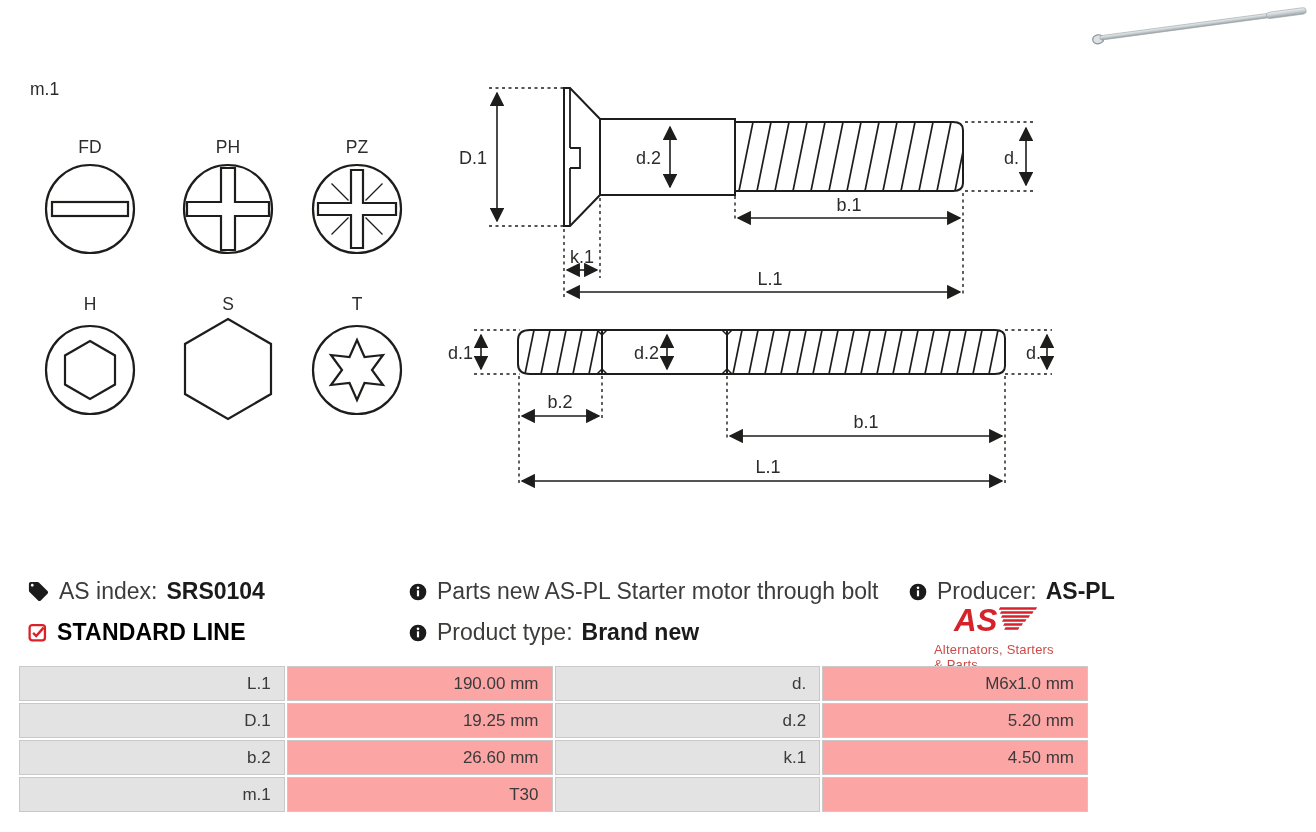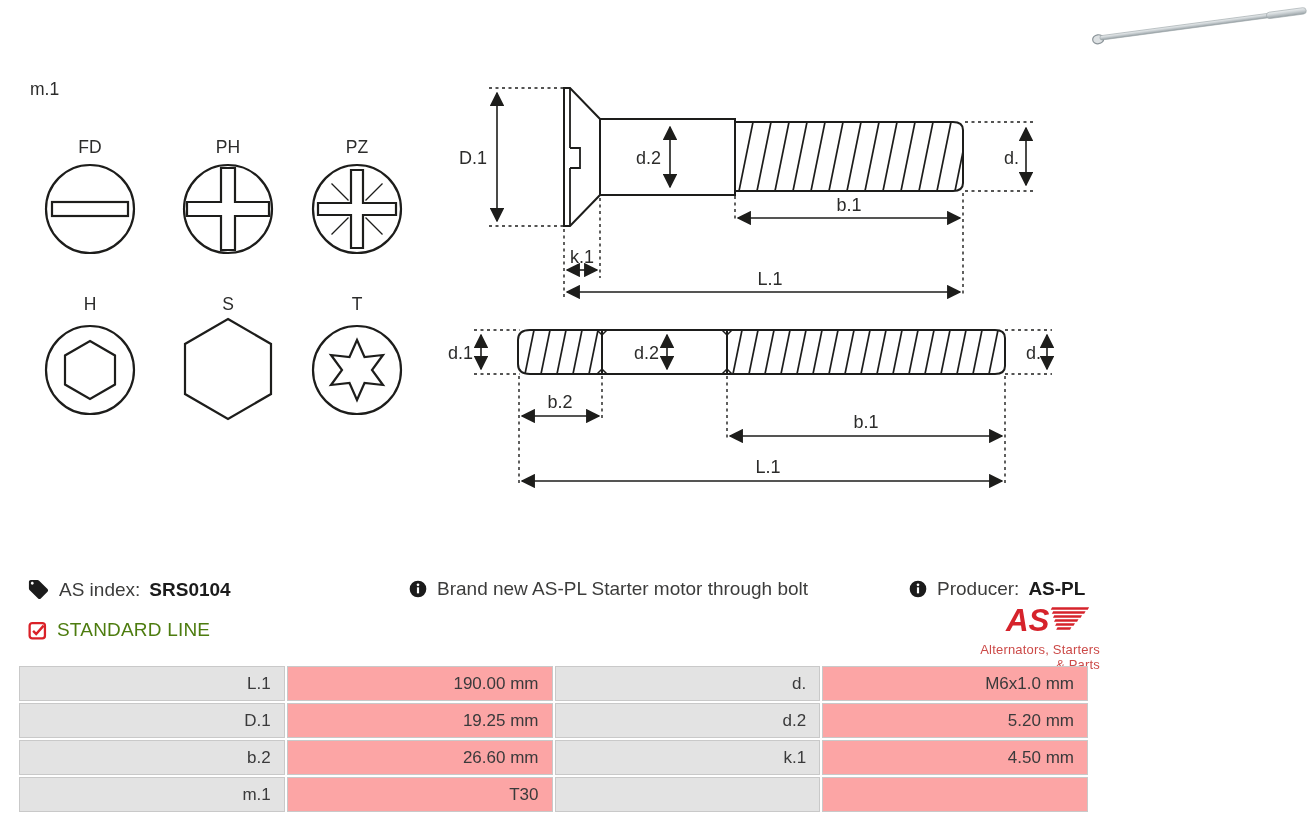--- a/index.html
+++ b/index.html
@@ -3,27 +3,27 @@
 <meta charset="utf-8">
 <style>
   html,body{margin:0;padding:0;background:#fff;}
   #page{position:relative;width:1316px;height:832px;background:#ffffff;overflow:hidden;
         font-family:"Liberation Sans",sans-serif;color:#3a3a3b;border-radius:18px;}
   .abs{position:absolute;}
   svg text{font-family:"Liberation Sans",sans-serif;}
 
   
   .info-item{position:absolute;display:flex;align-items:center;gap:9px;
-             font-size:19px;color:#3c3c3b;white-space:nowrap;}
+             font-size:23px;color:#3c3c3b;white-space:nowrap;}
   .info-item .ic{flex:0 0 auto;display:inline-flex;}
   .info-item b{color:#1b1b1b;text-align:center;}
-  .badge-red{color:#4d7c0f;font-weight:normal;letter-spacing:.2px;}
+  .badge-red{color:#000000;font-weight:bold;letter-spacing:.2px;}
 
   
-  #brand-logo{position:absolute;left:980px;top:603px;width:120px;text-align:right;}
+  #brand-logo{position:absolute;left:934px;top:603px;width:120px;text-align:left;}
   #brand-logo .caption{font-size:13px;color:#cc4a48;margin-top:-2px;letter-spacing:.2px;}
 
   
   #spec-table{position:absolute;left:17px;top:664px;width:1073px;
               border-collapse:separate;border-spacing:2px;table-layout:fixed;}
   #spec-table td{border:1px solid #c9c9c9;height:33px;font-size:17px;color:#3a3a3b;
                  text-align:right;padding:0 13px 0 0;}
   #spec-table td.lbl{background:#e3e3e3;}
   #spec-table td.val{background:#fca5a5;margin-left:28px;}
 </style>
@@ -206,23 +206,34 @@
   </div>
 
   <div class="info-item" style="left:408px;top:578px">
     <span class="ic">
       <svg width="20" height="20" viewBox="0 0 24 24">
           <circle cx="12" cy="12" r="10" fill="#1b1b1b"></circle>
         <rect x="10.7" y="10" width="2.6" height="7.2" fill="#fff"></rect>
           <circle cx="12" cy="7" r="1.6" fill="#fff"></circle>
         </svg>
     </span>
-    <span>Brand new AS-PL Starter motor through bolt</span>
-  </div>
-
+    <span>Parts new AS-PL Starter motor through bolt</span>
+  </div>
+
+  <div class="info-item" style="left:408px;top:619px">
+    <span class="ic">
+      <svg width="20" height="20" viewBox="0 0 24 24">
+          <circle cx="12" cy="12" r="10" fill="#1b1b1b"></circle>
+        <rect x="10.7" y="10" width="2.6" height="7.2" fill="#fff"></rect>
+          <circle cx="12" cy="7" r="1.6" fill="#fff"></circle>
+        </svg>
+    </span>
+    <span>Product type:</span>
+    <b>Brand new</b>
+  </div>
 
   <div class="info-item" style="left:908px;top:578px">
     <span class="ic">
       <svg width="20" height="20" viewBox="0 0 24 24">
           <circle cx="12" cy="12" r="10" fill="#1b1b1b"></circle>
         <rect x="10.7" y="10" width="2.6" height="7.2" fill="#fff"></rect>
           <circle cx="12" cy="7" r="1.6" fill="#fff"></circle>
         </svg>
     </span>
     <span>Producer:</span>

